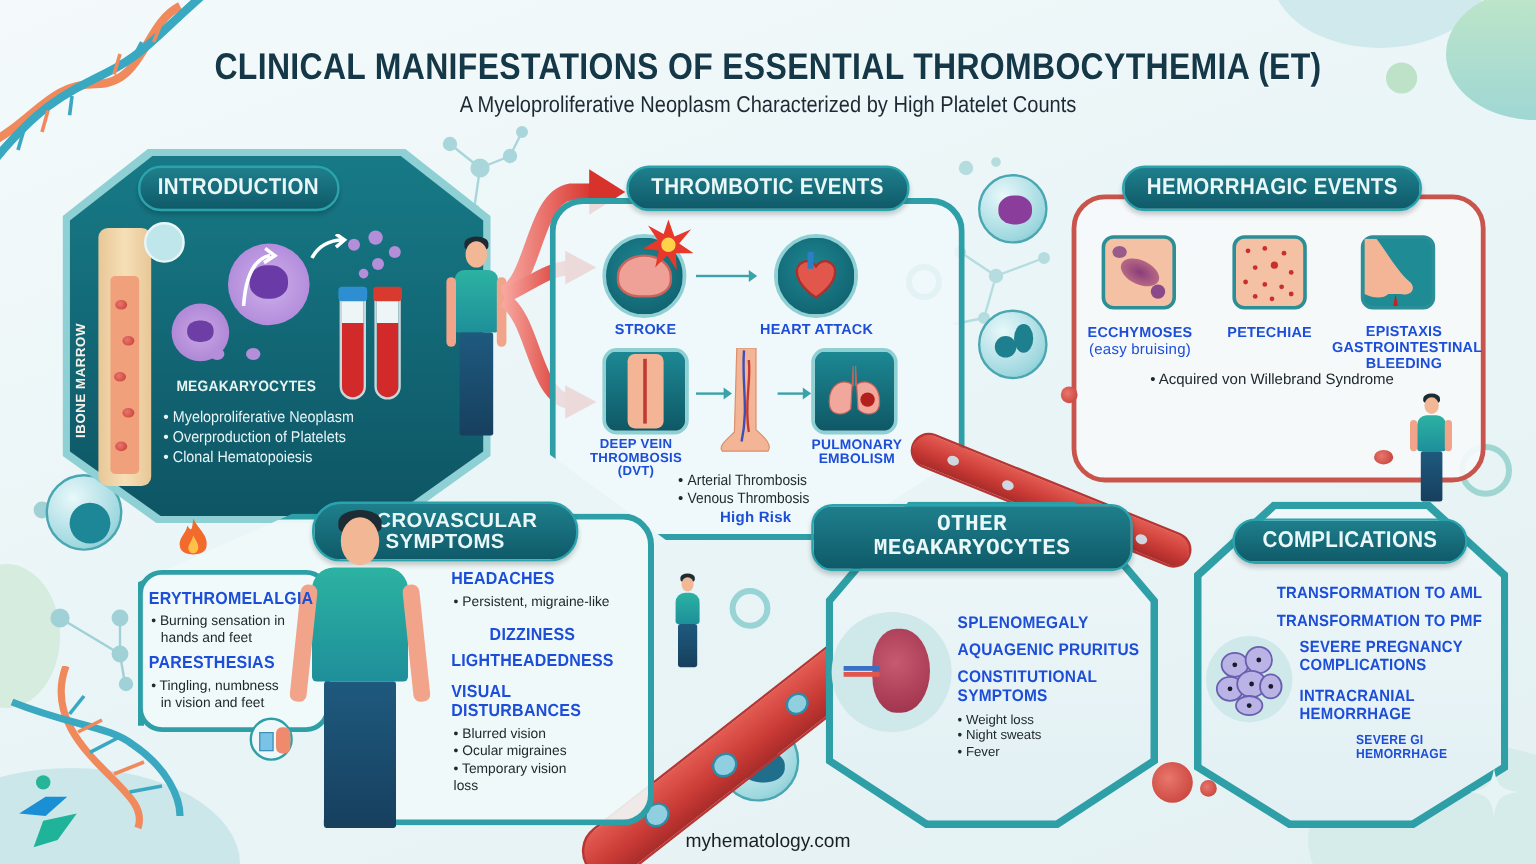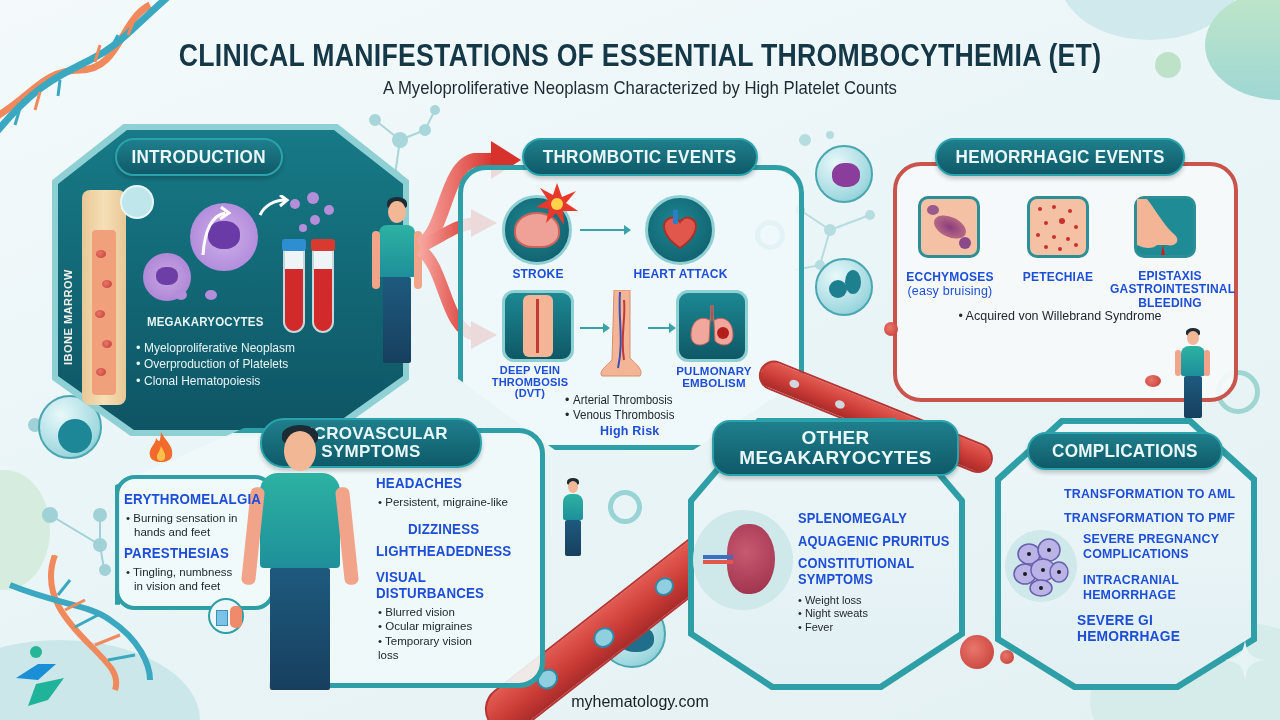--- a/index.html
+++ b/index.html
@@ -518,21 +518,21 @@
   <div class="cond" style="margin-top:-16px;">DISTURBANCES</div>
 </div>
 <div class="abs bullet" style="left:378px;top:605px;line-height:1.25;">
   <div>• <span>Blurred vision</span></div>
   <div>• <span>Ocular migraines</span></div>
   <div style="width:100px;">• <span>Temporary vision loss</span></div>
 </div>
 
 <div class="hex-other"></div>
 <div class="hex-other-inner"></div>
-<div class="pill" style="left:712px;top:420px;width:247px;height:56px;border-radius:18px;font-size:19px;">
+<div class="pill" style="left:676px;top:420px;width:268px;height:56px;border-radius:18px;font-size:19px;font-family:Liberation Mono, monospace;">
   <div>
       <div>OTHER</div>
       <div>MEGAKARYOCYTES</div>
     </div>
 </div>
 <div class="abs" style="left:693px;top:510px;width:100px;height:100px;border-radius:50%;background:#cfe8ea;">
   <div style="position:absolute;left:34px;top:14px;width:48px;height:70px;border-radius:50% 60% 60% 50%;background:radial-gradient(circle at 40% 40%,#c75a70,#9a2d48);"></div>
   <div style="position:absolute;left:10px;top:45px;width:30px;height:4px;background:#3a6fc4;"></div>
   <div style="position:absolute;left:10px;top:50px;width:30px;height:4px;background:#e2574c;"></div>
 </div>
@@ -576,21 +576,21 @@
 <div class="abs h-bold" style="left:1064px;top:486px;font-size:13.5px;"><span class="cond">TRANSFORMATION TO AML</span></div>
 <div class="abs h-bold" style="left:1064px;top:510px;font-size:13.5px;"><span class="cond">TRANSFORMATION TO PMF</span></div>
 <div class="abs h-bold" style="left:1083px;top:532px;font-size:13.5px;line-height:1.08;">
   <div><span class="cond">SEVERE PREGNANCY</span></div>
   <div><span class="cond">COMPLICATIONS</span></div>
 </div>
 <div class="abs h-bold" style="left:1083px;top:573px;font-size:13.5px;line-height:1.08;">
   <div><span class="cond">INTRACRANIAL</span></div>
   <div><span class="cond">HEMORRHAGE</span></div>
 </div>
-<div class="abs h-bold" style="left:1077px;top:612px;font-size:15px;line-height:1.08;">
+<div class="abs h-bold" style="left:1130px;top:612px;font-size:11px;line-height:1.08;">
   <div><span class="cond">SEVERE GI</span></div>
   <div><span class="cond">HEMORRHAGE</span></div>
 </div>
 
 <div class="rbc" style="left:960px;top:635px;width:34px;height:34px;"></div>
 <div class="rbc" style="left:1000px;top:650px;width:14px;height:14px;"></div>
 <svg class="abs" style="left:1225px;top:640px" width="40" height="40">
   <path d="M20,0 C22,14 26,18 40,20 C26,22 22,26 20,40 C18,26 14,22 0,20 C14,18 18,14 20,0Z" fill="#e7f4f5"></path>
 </svg>
 

